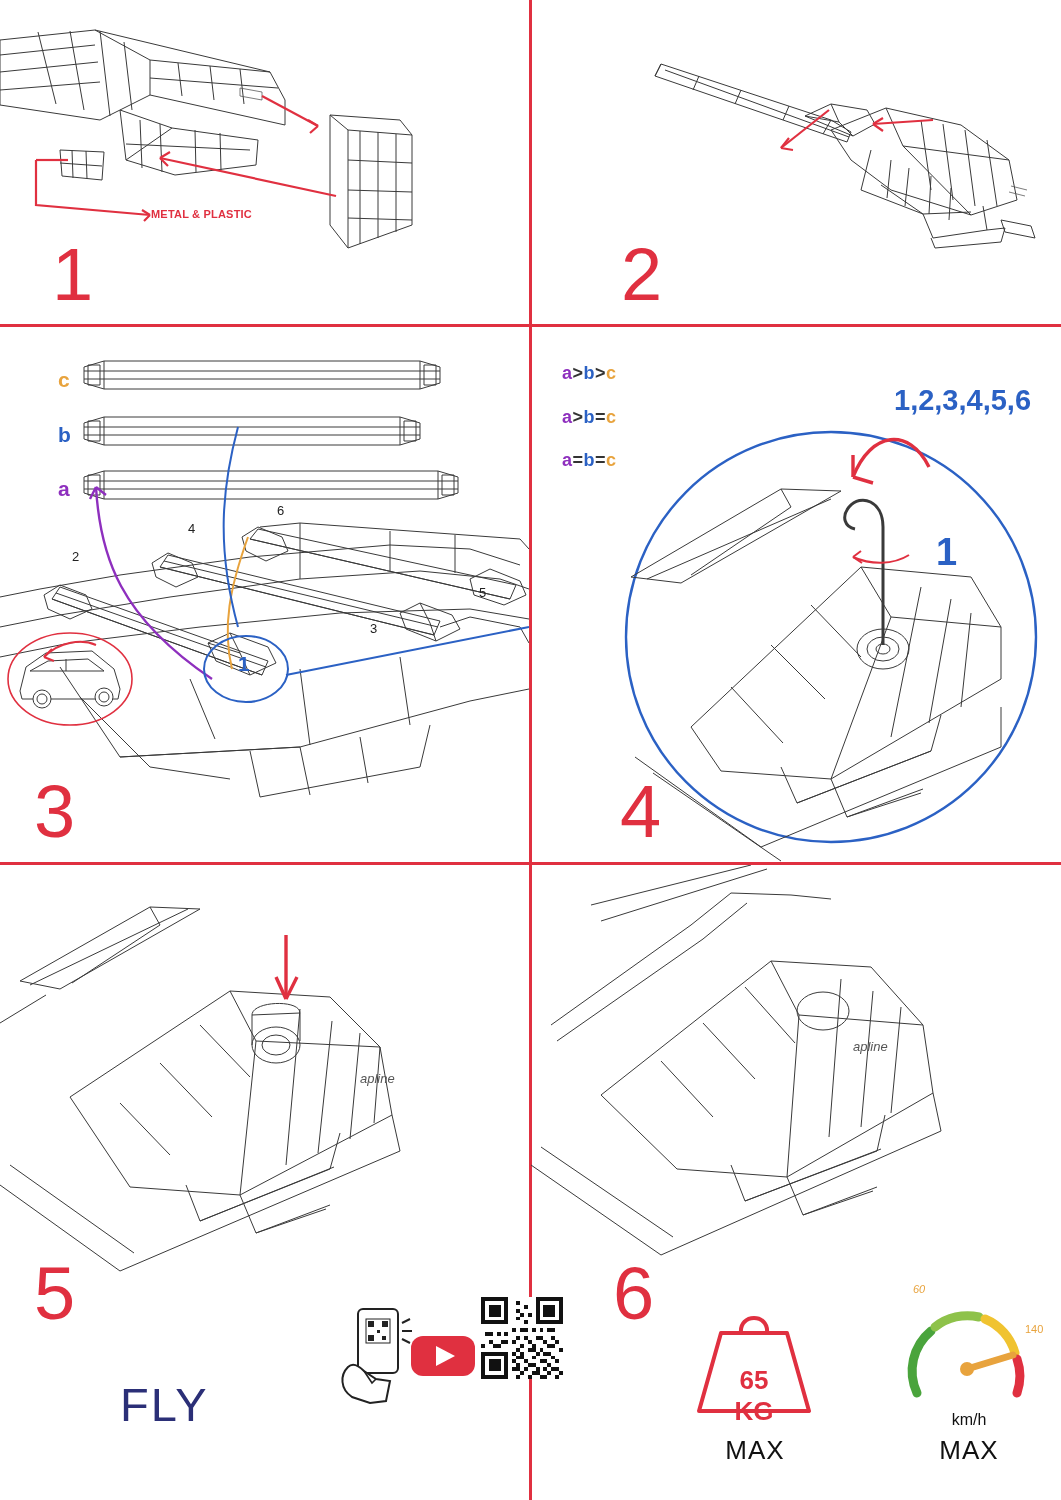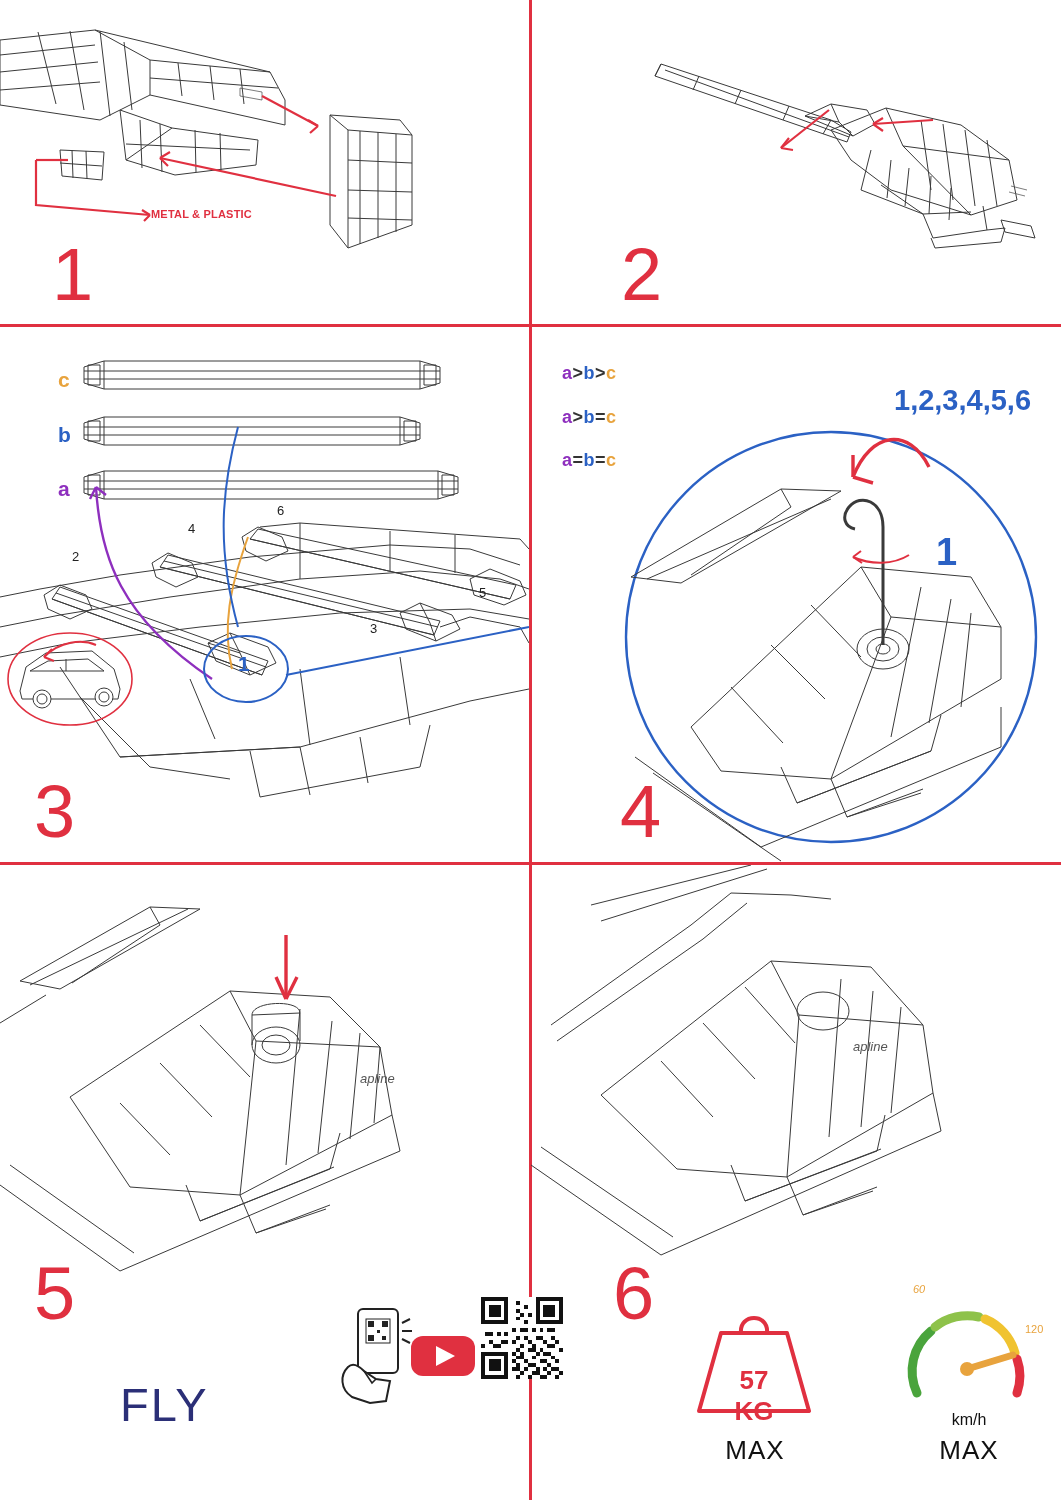--- a/index.html
+++ b/index.html
@@ -466,30 +466,30 @@
       </g>
       <text x="322" y="186" font-family="Liberation Sans" font-size="13" fill="#555" font-style="italic">apline</text>
     </svg>
 
     <div class="stepnum" style="left:82px;top:392px;">6</div>
 
     <svg style="position:absolute;left:160px;top:440px;" width="126" height="116" viewBox="0 0 126 116">
       <path d="M30 28 L96 28 L118 106 L8 106 Z" fill="#fff" stroke="#e03040" stroke-width="4" stroke-linejoin="round"></path>
       <path d="M50 28 C 48 8, 78 8, 76 28" fill="none" stroke="#e03040" stroke-width="4"></path>
     </svg>
-    <div class="kg" style="left:188px;top:500px;width:70px;text-align:center;">57 KG</div>
+    <div class="kg" style="left:188px;top:500px;width:70px;text-align:center;">65 KG</div>
     <div class="maxtxt" style="left:186px;top:570px;width:76px;text-align:center;">MAX</div>
 
     <svg style="position:absolute;left:370px;top:432px;" width="136" height="126" viewBox="0 0 136 126">
       <path d="M16 96 A 52 52 0 0 1 30 34" fill="none" stroke="#4aa43c" stroke-width="9" stroke-linecap="round"></path>
       <path d="M34 30 A 52 52 0 0 1 78 20" fill="none" stroke="#8ec24a" stroke-width="9" stroke-linecap="round"></path>
       <path d="M84 22 A 52 52 0 0 1 114 56" fill="none" stroke="#f0c330" stroke-width="9" stroke-linecap="round"></path>
       <path d="M116 62 A 52 52 0 0 1 116 96" fill="none" stroke="#e03040" stroke-width="9" stroke-linecap="round"></path>
       <circle cx="66" cy="72" r="7" fill="#e8a33d"></circle>
       <path d="M66 72 L112 58" stroke="#e8a33d" stroke-width="7" stroke-linecap="round"></path>
     </svg>
     <div class="gnum" style="left:382px;top:418px;font-style:italic;">60</div>
-    <div class="gnum" style="left:494px;top:458px;">120</div>
+    <div class="gnum" style="left:494px;top:458px;">140</div>
     <div class="kmh" style="left:398px;top:546px;width:80px;text-align:center;">km/h</div>
     <div class="maxtxt" style="left:396px;top:570px;width:84px;text-align:center;">MAX</div>
   </div>
 
 </div>
 
 </body></html>

